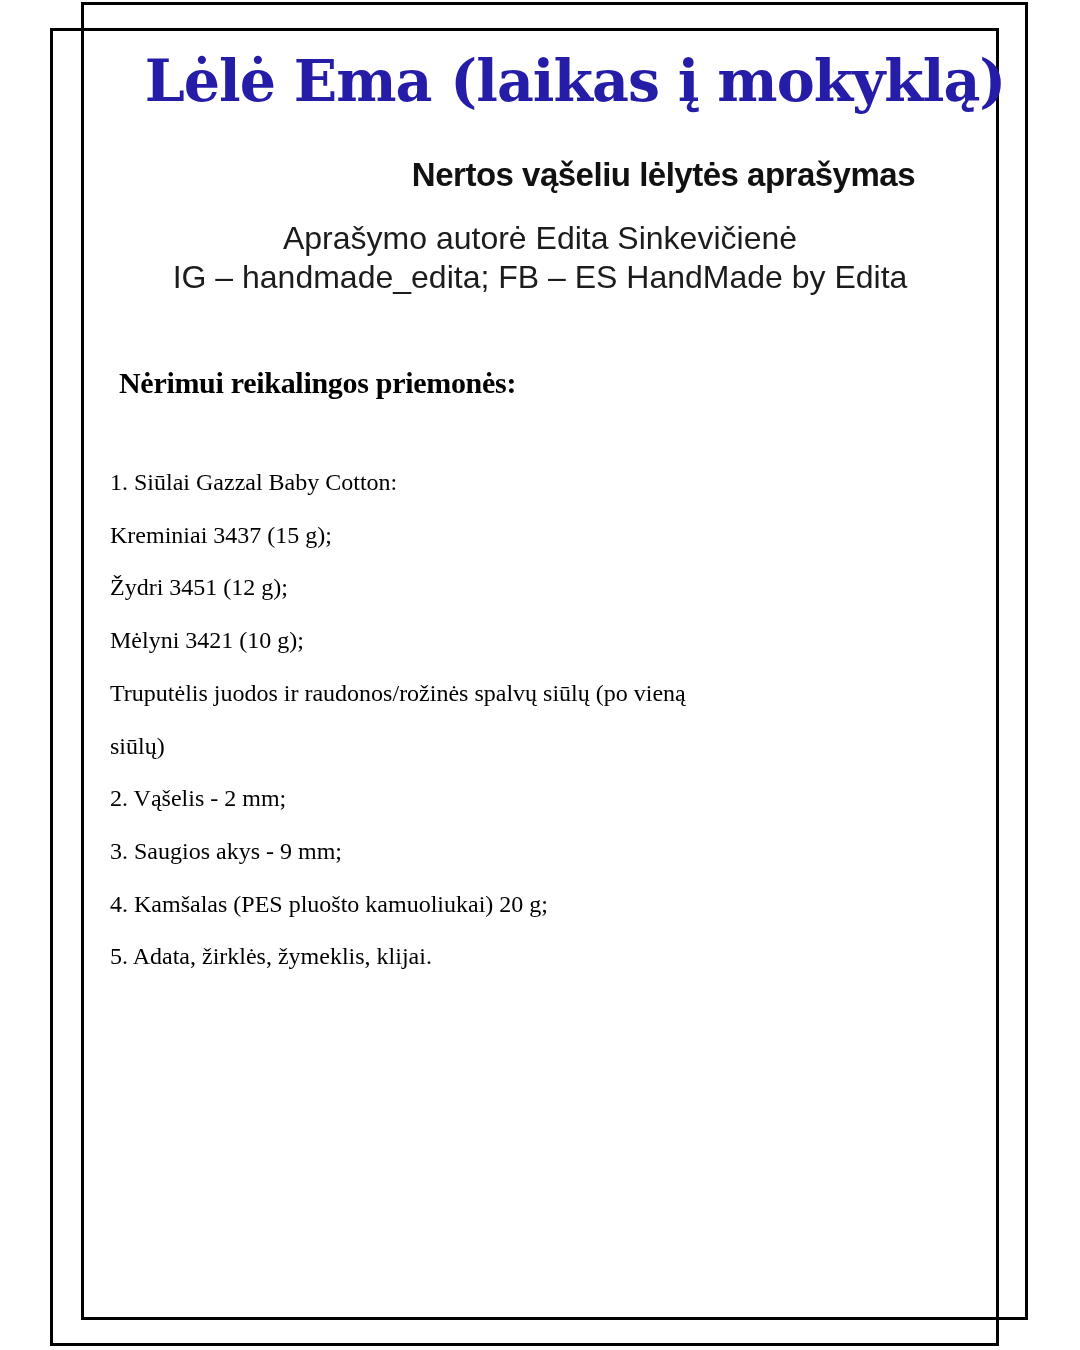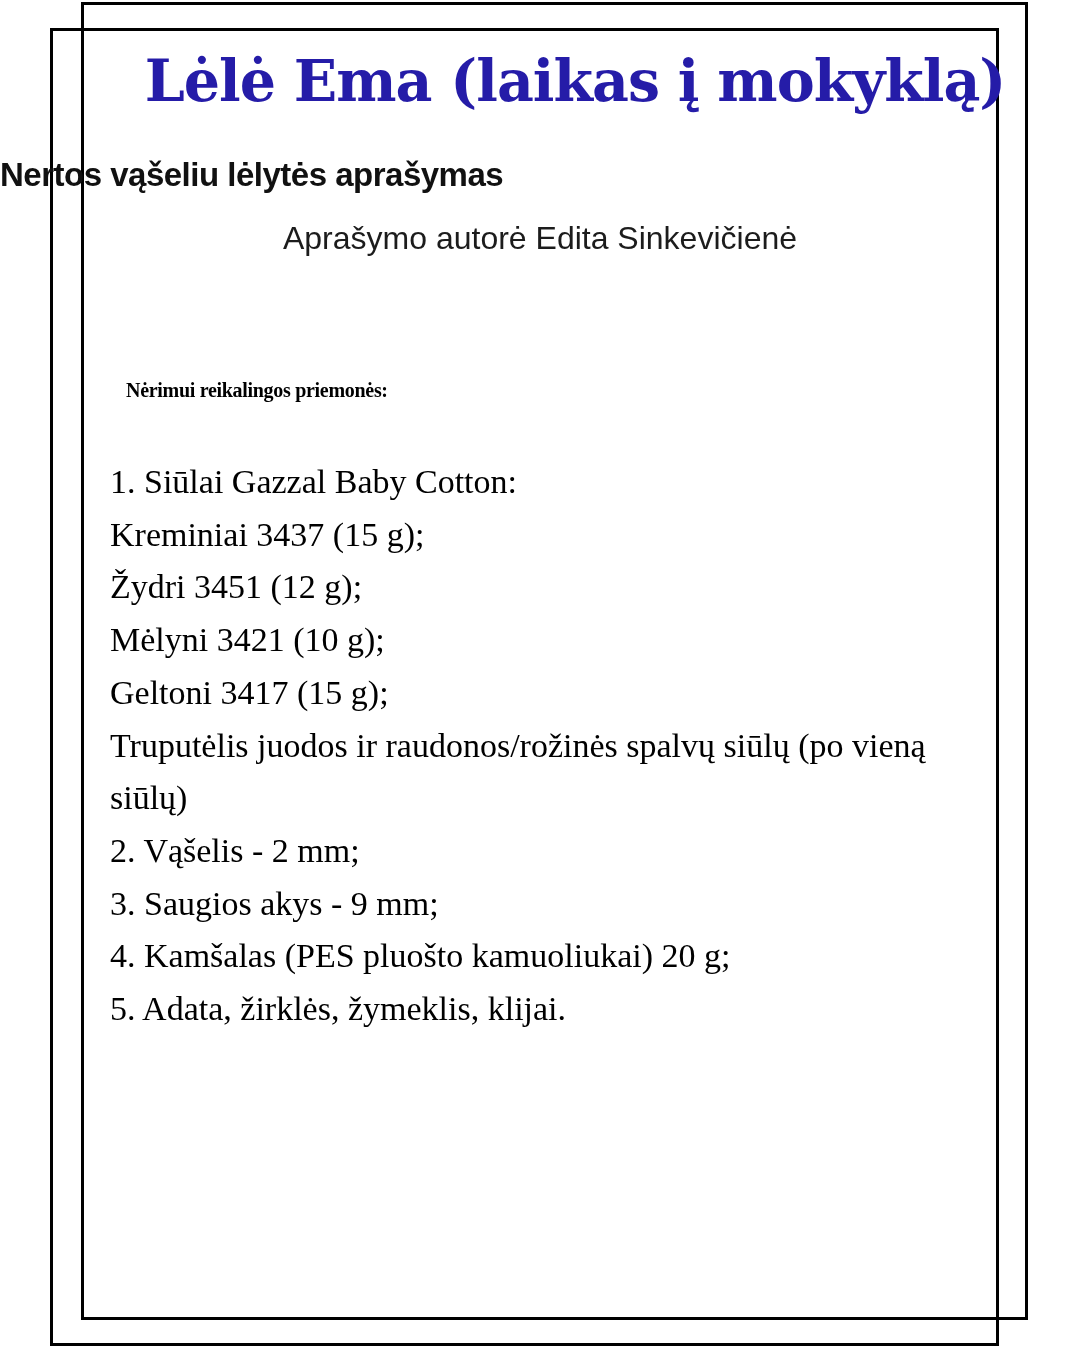--- a/index.html
+++ b/index.html
@@ -51,21 +51,21 @@
     letter-spacing: -1px;
     color: #251CA8;
     padding-left: 35px;
   }
   .subtitle {
     position: absolute;
     left: 0;
     top: 156px;
     width: 915px;
     margin: 0;
-    text-align: left;
+    text-align: right;
     font-family: "Liberation Sans", sans-serif;
     font-weight: bold;
     font-size: 33px;
     line-height: 38px;
     letter-spacing: -0.5px;
     color: #111111;
   }
   .authors {
     position: absolute;
     left: 0;
@@ -74,35 +74,35 @@
     text-align: center;
     font-family: "Liberation Sans", sans-serif;
     font-size: 32px;
     line-height: 39px;
     color: #1c1c1c;
   }
   .materials-heading {
     position: absolute;
     left: 110px;
     top: 357px;
-    margin: 16px;
+    margin: 9px;
     font-family: "Liberation Serif", serif;
     font-weight: bold;
-    font-size: 20px;
+    font-size: 30px;
     line-height: 34.5px;
     letter-spacing: -0.3px;
     color: #000000;
   }
   .materials {
     position: absolute;
     left: 110px;
     top: 456px;
     width: 890px;
     font-family: "Liberation Serif", serif;
-    font-size: 34px;
+    font-size: 24px;
     line-height: 52.7px;
     color: #000000;
   }
   .mline {
     white-space: nowrap;
   }
 </style>
 </head>
 <body>
 
@@ -110,30 +110,30 @@
 
   <div class="frame frame-a"></div>
   <div class="frame frame-b"></div>
 
   <h1 class="title">Lėlė Ema (laikas į mokyklą)</h1>
 
   <h2 class="subtitle">Nertos vąšeliu lėlytės aprašymas</h2>
 
   <div class="authors">
     <div>Aprašymo autorė Edita Sinkevičienė</div>
+    <div>IG – handmade_edita; FB – ES HandMade by Edita</div>
   </div>
 
   <h3 class="materials-heading">Nėrimui reikalingos priemonės:</h3>
 
   <div class="materials">
     <div class="mline">1. Siūlai Gazzal Baby Cotton:</div>
     <div class="mline">Kreminiai 3437 (15 g);</div>
     <div class="mline">Žydri 3451 (12 g);</div>
     <div class="mline">Mėlyni 3421 (10 g);</div>
-    <div class="mline">Geltoni 3417 (15 g);</div>
     <div class="mline">Truputėlis juodos ir raudonos/rožinės spalvų siūlų (po vieną</div>
     <div class="mline">siūlų)</div>
     <div class="mline">2. Vąšelis - 2 mm;</div>
     <div class="mline">3. Saugios akys - 9 mm;</div>
     <div class="mline">4. Kamšalas (PES pluošto kamuoliukai) 20 g;</div>
     <div class="mline">5. Adata, žirklės, žymeklis, klijai.</div>
   </div>
 
 </div>
 

